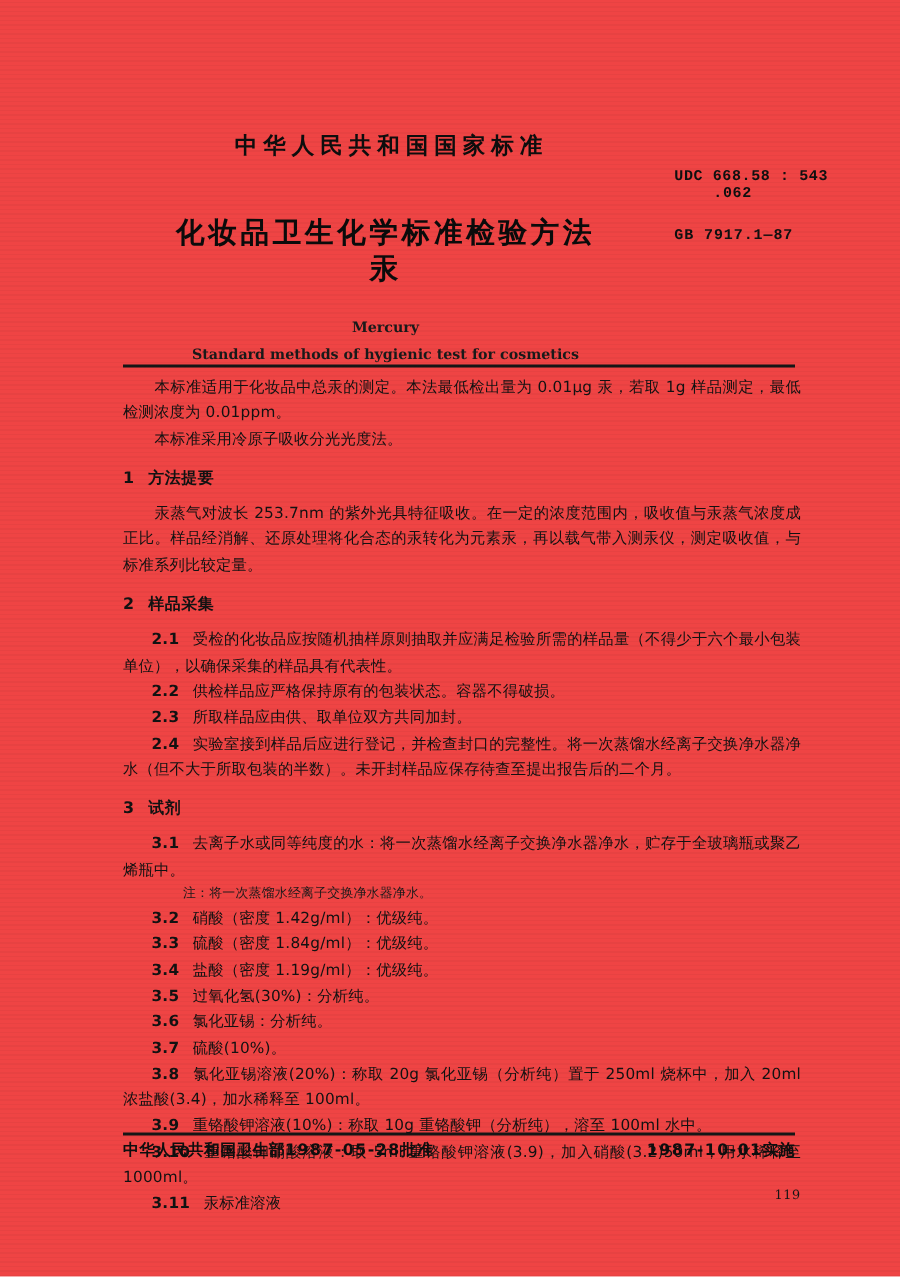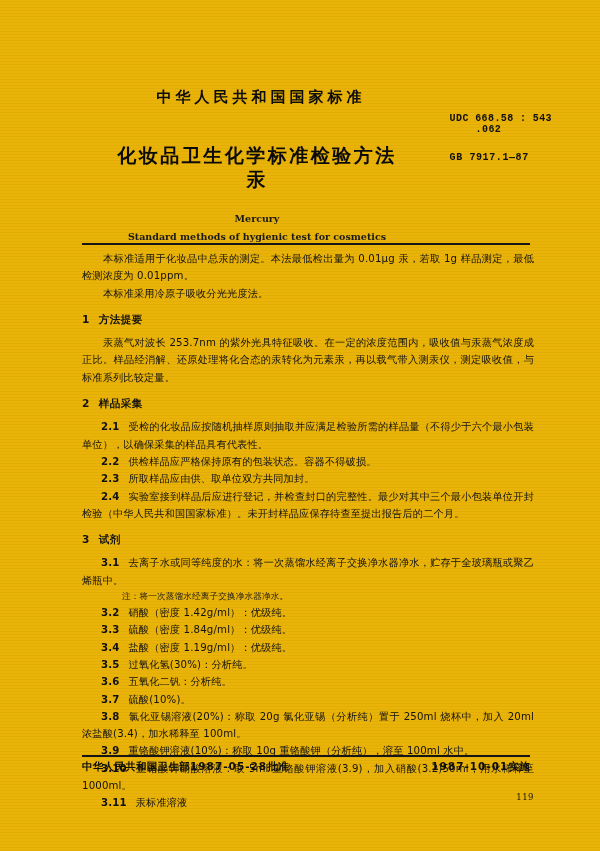--- a/index.html
+++ b/index.html
@@ -12,21 +12,21 @@
     height: 851px;
     position: relative;
     font-family: "DejaVu Sans", "Liberation Sans", sans-serif;
     color: #111111;
     overflow: hidden;
   }
 
   .page {
     position: absolute;
     inset: 0;
-    background: #eab308;
+    background: #ef4444;
   }
 
   
   .header {
     position: absolute;
     left: 0;
     top: 88px;
     width: 600px;
   }
   .national-title {
@@ -231,21 +231,21 @@
     <p class="item">
       <span class="lbl">2.1</span><span>受检的化妆品应按随机抽样原则抽取并应满足检验所需的样品量（不得少于六个最小包装单位），以确保采集的样品具有代表性。</span>
     </p>
     <p class="item">
       <span class="lbl">2.2</span><span>供检样品应严格保持原有的包装状态。容器不得破损。</span>
     </p>
     <p class="item">
       <span class="lbl">2.3</span><span>所取样品应由供、取单位双方共同加封。</span>
     </p>
     <p class="item">
-      <span class="lbl">2.4</span><span>实验室接到样品后应进行登记，并检查封口的完整性。最少对其中三个最小包装单位开封检验（中华人民共和国国家标准）。未开封样品应保存待查至提出报告后的二个月。</span>
+      <span class="lbl">2.4</span><span>实验室接到样品后应进行登记，并检查封口的完整性。将一次蒸馏水经离子交换净水器净水（但不大于所取包装的半数）。未开封样品应保存待查至提出报告后的二个月。</span>
     </p>
 
     <div class="gap-md"></div>
 
     <p class="sec-head">
       <span class="num">3</span><span>试剂</span>
     </p>
     <div class="gap-sm"></div>
     <p class="item">
       <span class="lbl">3.1</span><span>去离子水或同等纯度的水：将一次蒸馏水经离子交换净水器净水，贮存于全玻璃瓶或聚乙烯瓶中。</span>
@@ -257,21 +257,21 @@
     <p class="item">
       <span class="lbl">3.3</span><span>硫酸（密度 1.84g/ml）：优级纯。</span>
     </p>
     <p class="item">
       <span class="lbl">3.4</span><span>盐酸（密度 1.19g/ml）：优级纯。</span>
     </p>
     <p class="item">
       <span class="lbl">3.5</span><span>过氧化氢(30%)：分析纯。</span>
     </p>
     <p class="item">
-      <span class="lbl">3.6</span><span>五氧化二钒：分析纯。</span>
+      <span class="lbl">3.6</span><span>氯化亚锡：分析纯。</span>
     </p>
     <p class="item">
       <span class="lbl">3.7</span><span>硫酸(10%)。</span>
     </p>
     <p class="item">
       <span class="lbl">3.8</span><span>氯化亚锡溶液(20%)：称取 20g 氯化亚锡（分析纯）置于 250ml 烧杯中，加入 20ml 浓盐酸(3.4)，加水稀释至 100ml。</span>
     </p>
     <p class="item">
       <span class="lbl">3.9</span><span>重铬酸钾溶液(10%)：称取 10g 重铬酸钾（分析纯），溶至 100ml 水中。</span>
     </p>

